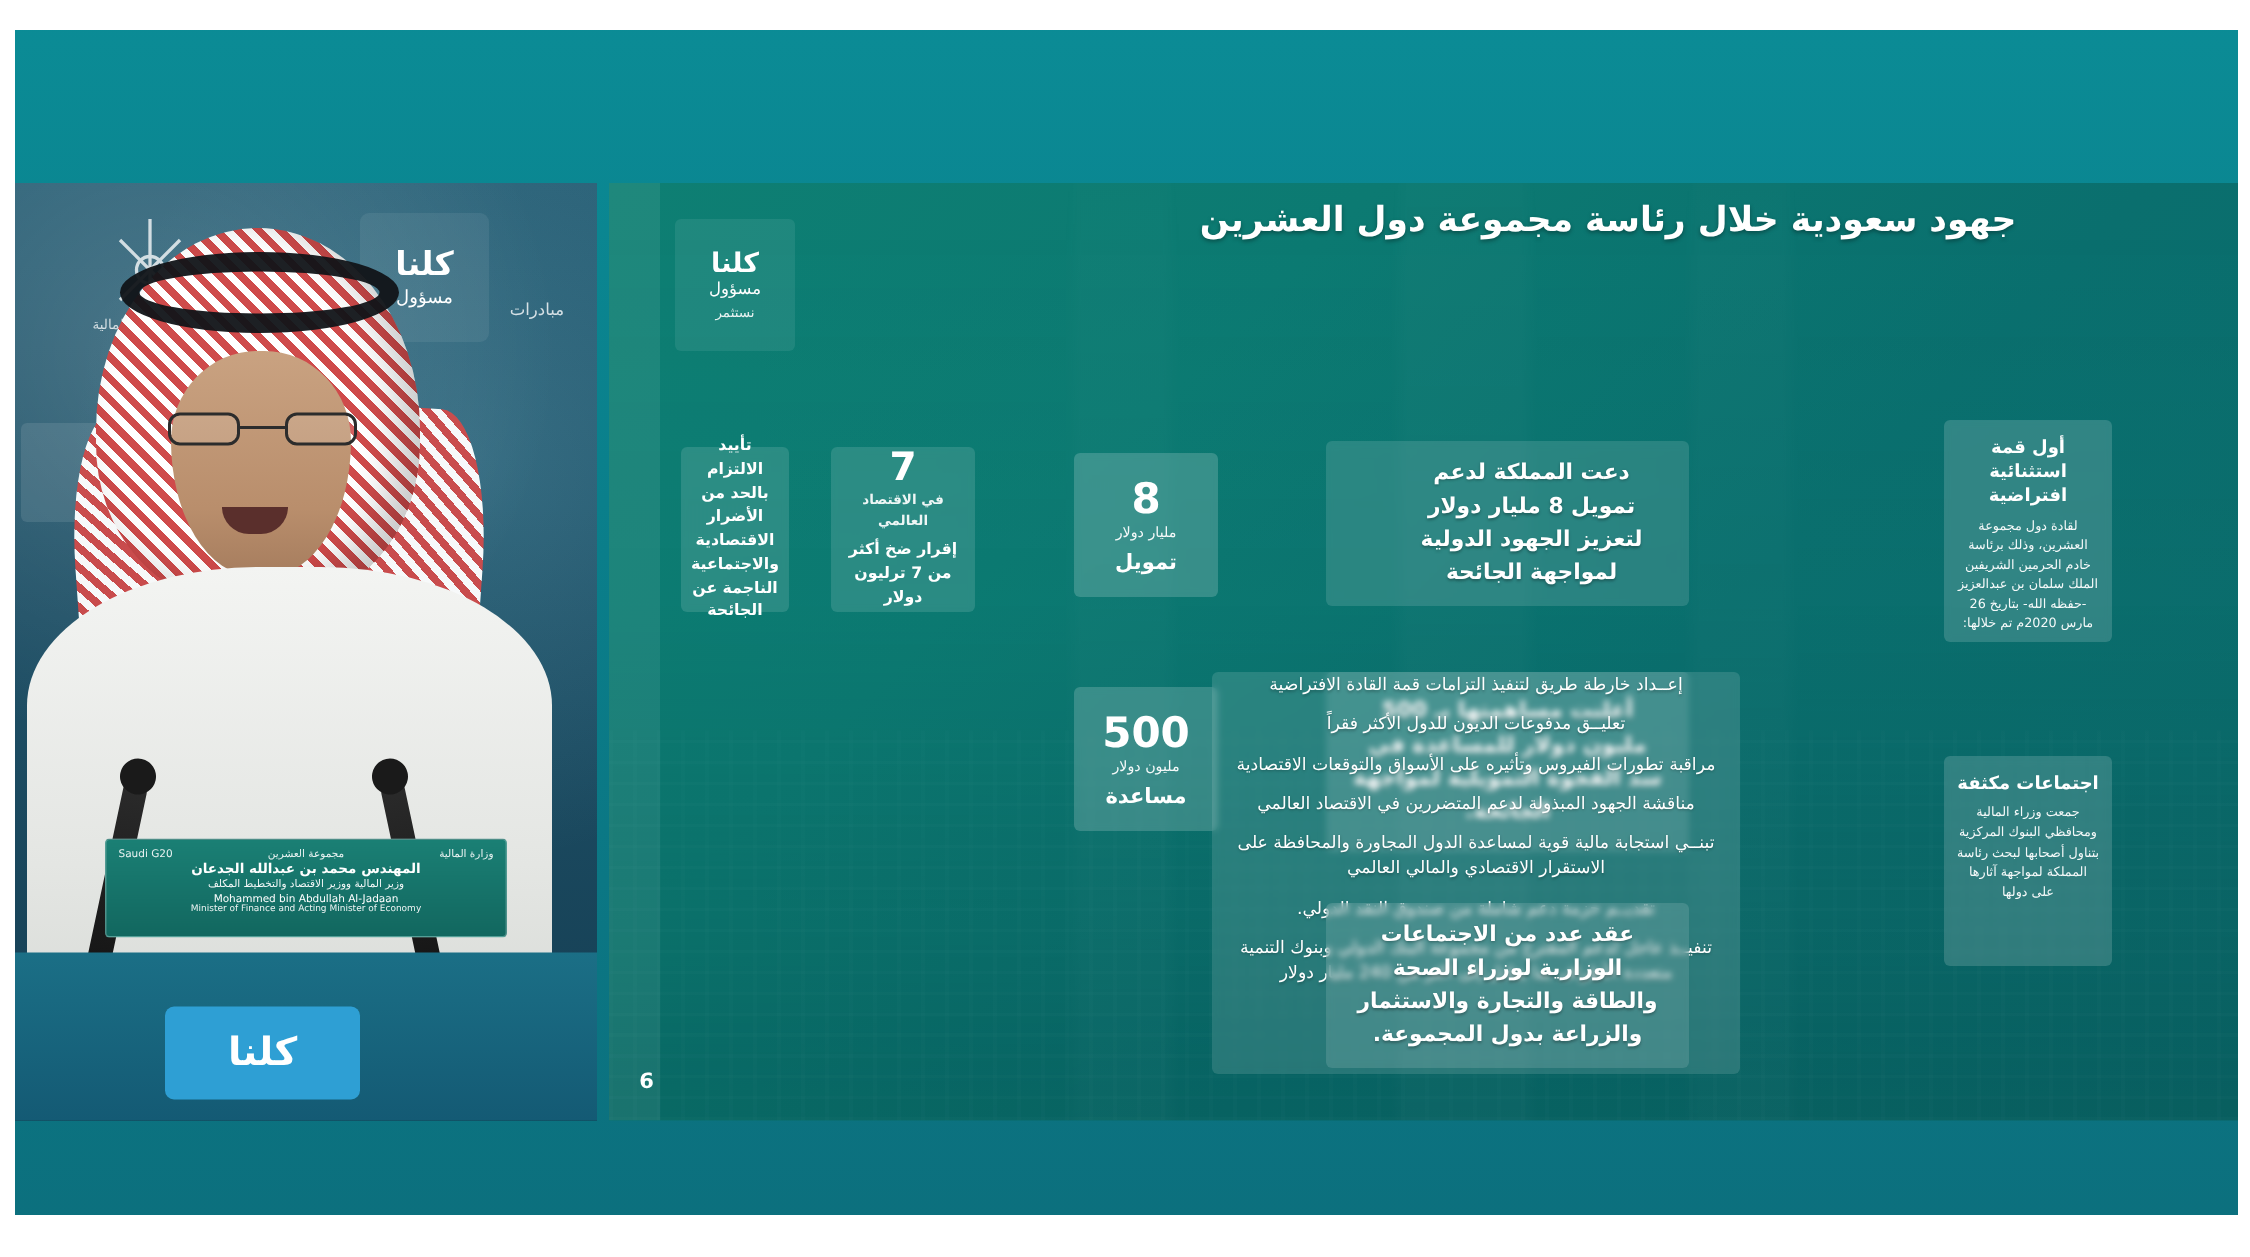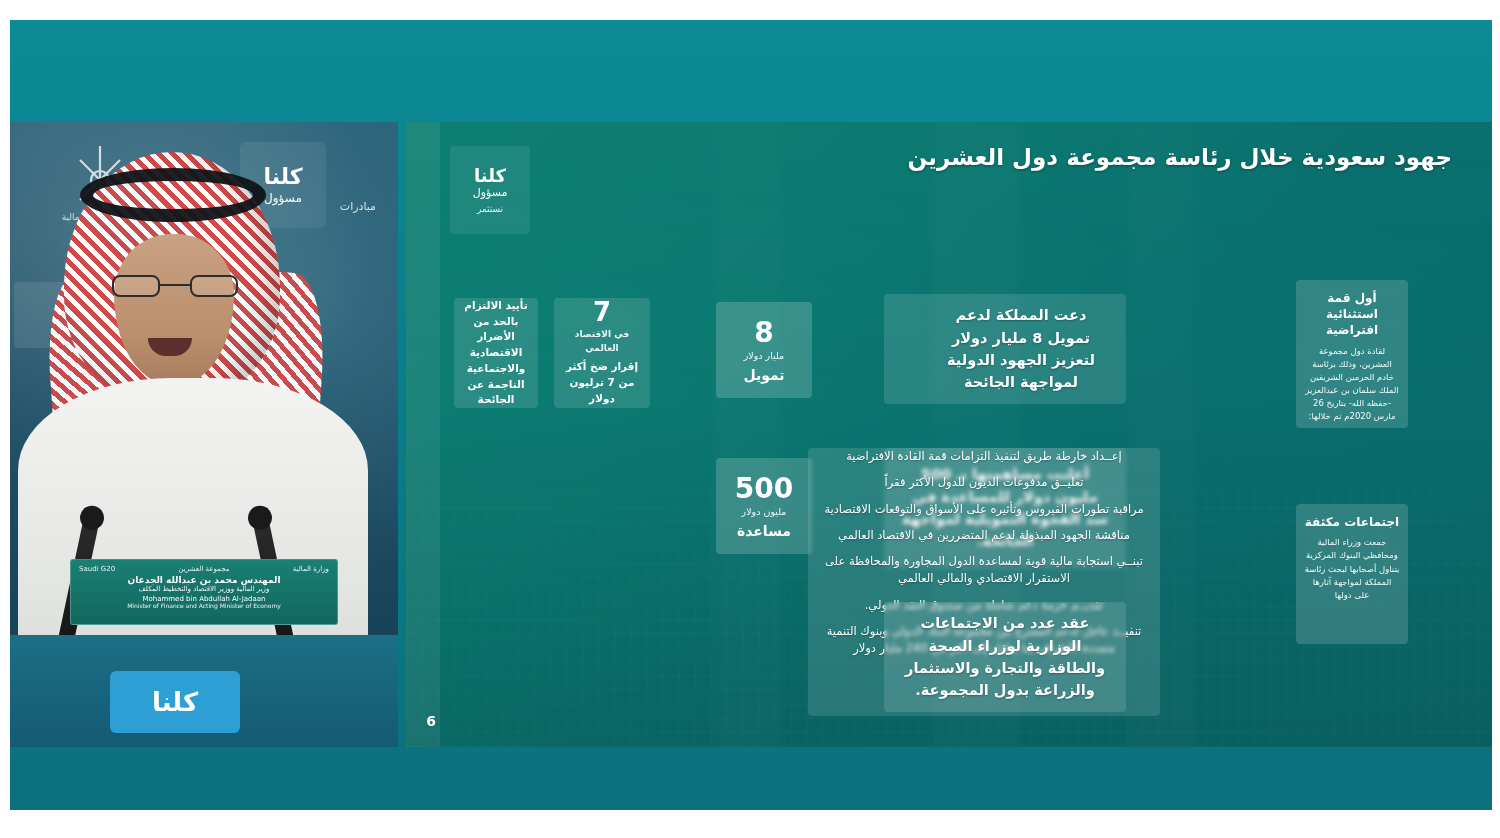--- a/index.html
+++ b/index.html
@@ -314,23 +314,23 @@
     direction: rtl;
     line-height: 1.1;
   }
   .slide-badge .b1 { font-size: 18px; font-weight: bold; }
   .slide-badge .b2 { font-size: 11px; margin-top: 2px; }
   .slide-badge .b3 { font-size: 9px; margin-top: 5px; opacity: 0.9; }
 
   .slide-title-wrap {
     position: absolute;
     right: 40px;
-    top: 20px;
+    top: 10px;
     width: 760px;
-    text-align: right;
+    text-align: center;
     direction: rtl;
     color: #ffffff;
   }
   .slide-title {
     font-size: 23px;
     font-weight: bold;
     line-height: 1.35;
     text-shadow: 0 1px 3px rgba(0,0,0,0.35);
   }
   .slide-subtitle {
@@ -520,21 +520,21 @@
       <div class="stat-unit">مليار دولار</div>
       <div class="stat-label">تمويل</div>
     </div>
 
     <div class="card mini-card with-num" style="left:148px; top:176px; width:96px; height:110px;">
       <div class="m-num">7</div>
       <div class="m-sub">في الاقتصاد العالمي</div>
       <div class="m-txt">إقرار ضخ أكثر من 7 ترليون دولار</div>
     </div>
 
-    <div class="card mini-card" style="left:48px; top:176px; width:84px; height:110px;">تأييد الالتزام بالحد من الأضرار الاقتصادية والاجتماعية الناجمة عن الجائحة</div>
+    <div class="card mini-card" style="left:48px; top:176px; width:72px; height:110px;">تأييد الالتزام بالحد من الأضرار الاقتصادية والاجتماعية الناجمة عن الجائحة</div>
 
 
     <div class="card side-card" style="right:-8px; top:158px; width:112px; height:148px; right:auto; left:890px;">
       <div class="sc-title">أول قمة استثنائية افتراضية</div>
       <div class="sc-body">لقادة دول مجموعة العشرين، وذلك برئاسة خادم الحرمين الشريفين الملك سلمان بن عبدالعزيز -حفظه الله- بتاريخ 26 مارس 2020م تم خلالها:</div>
     </div>
 
     <div class="card text-card" style="left:478px; top:326px; width:242px; height:120px;">أعلنت مساهمتها بـ 500 مليون دولار للمساعدة في سد الفجوة التمويلية لمواجهة الجائحة.</div>
 
     <div class="card stat-card" style="left:310px; top:336px; width:96px; height:96px;">

